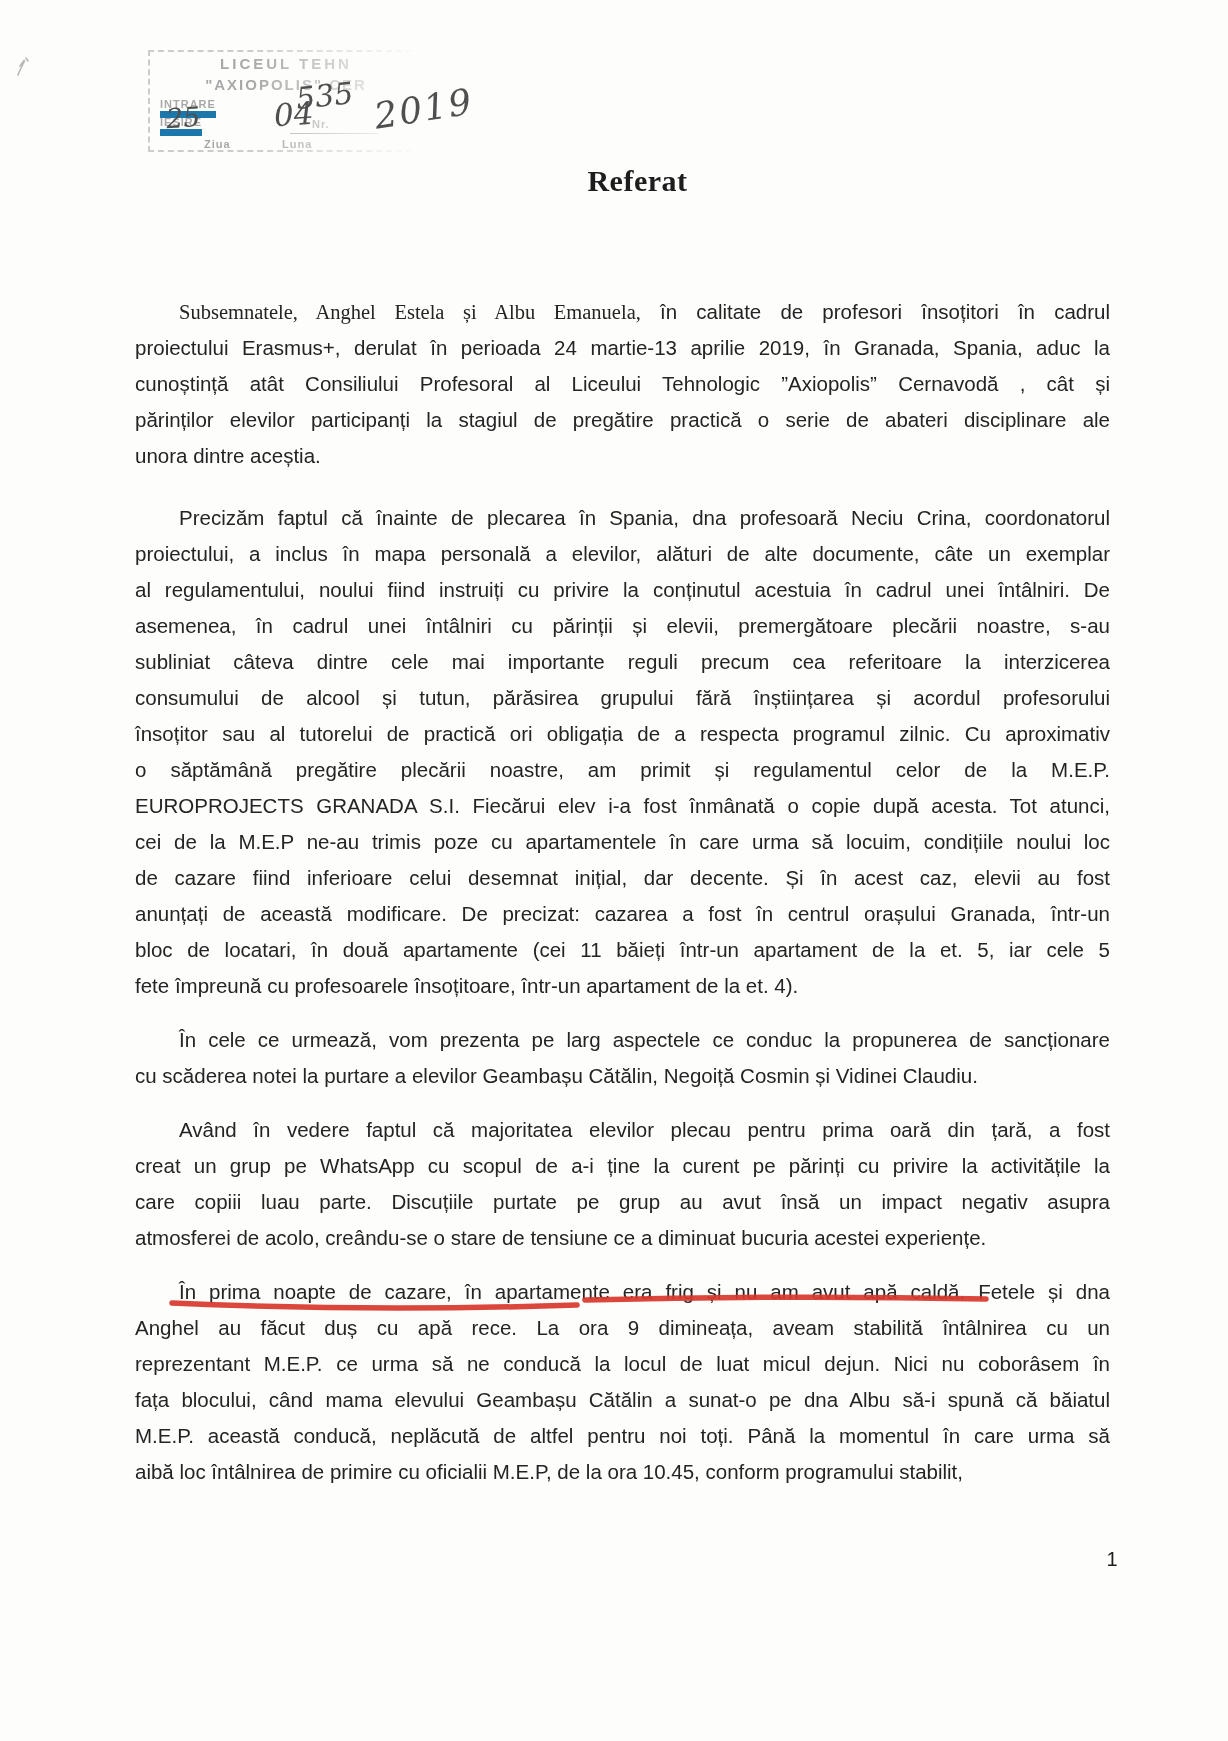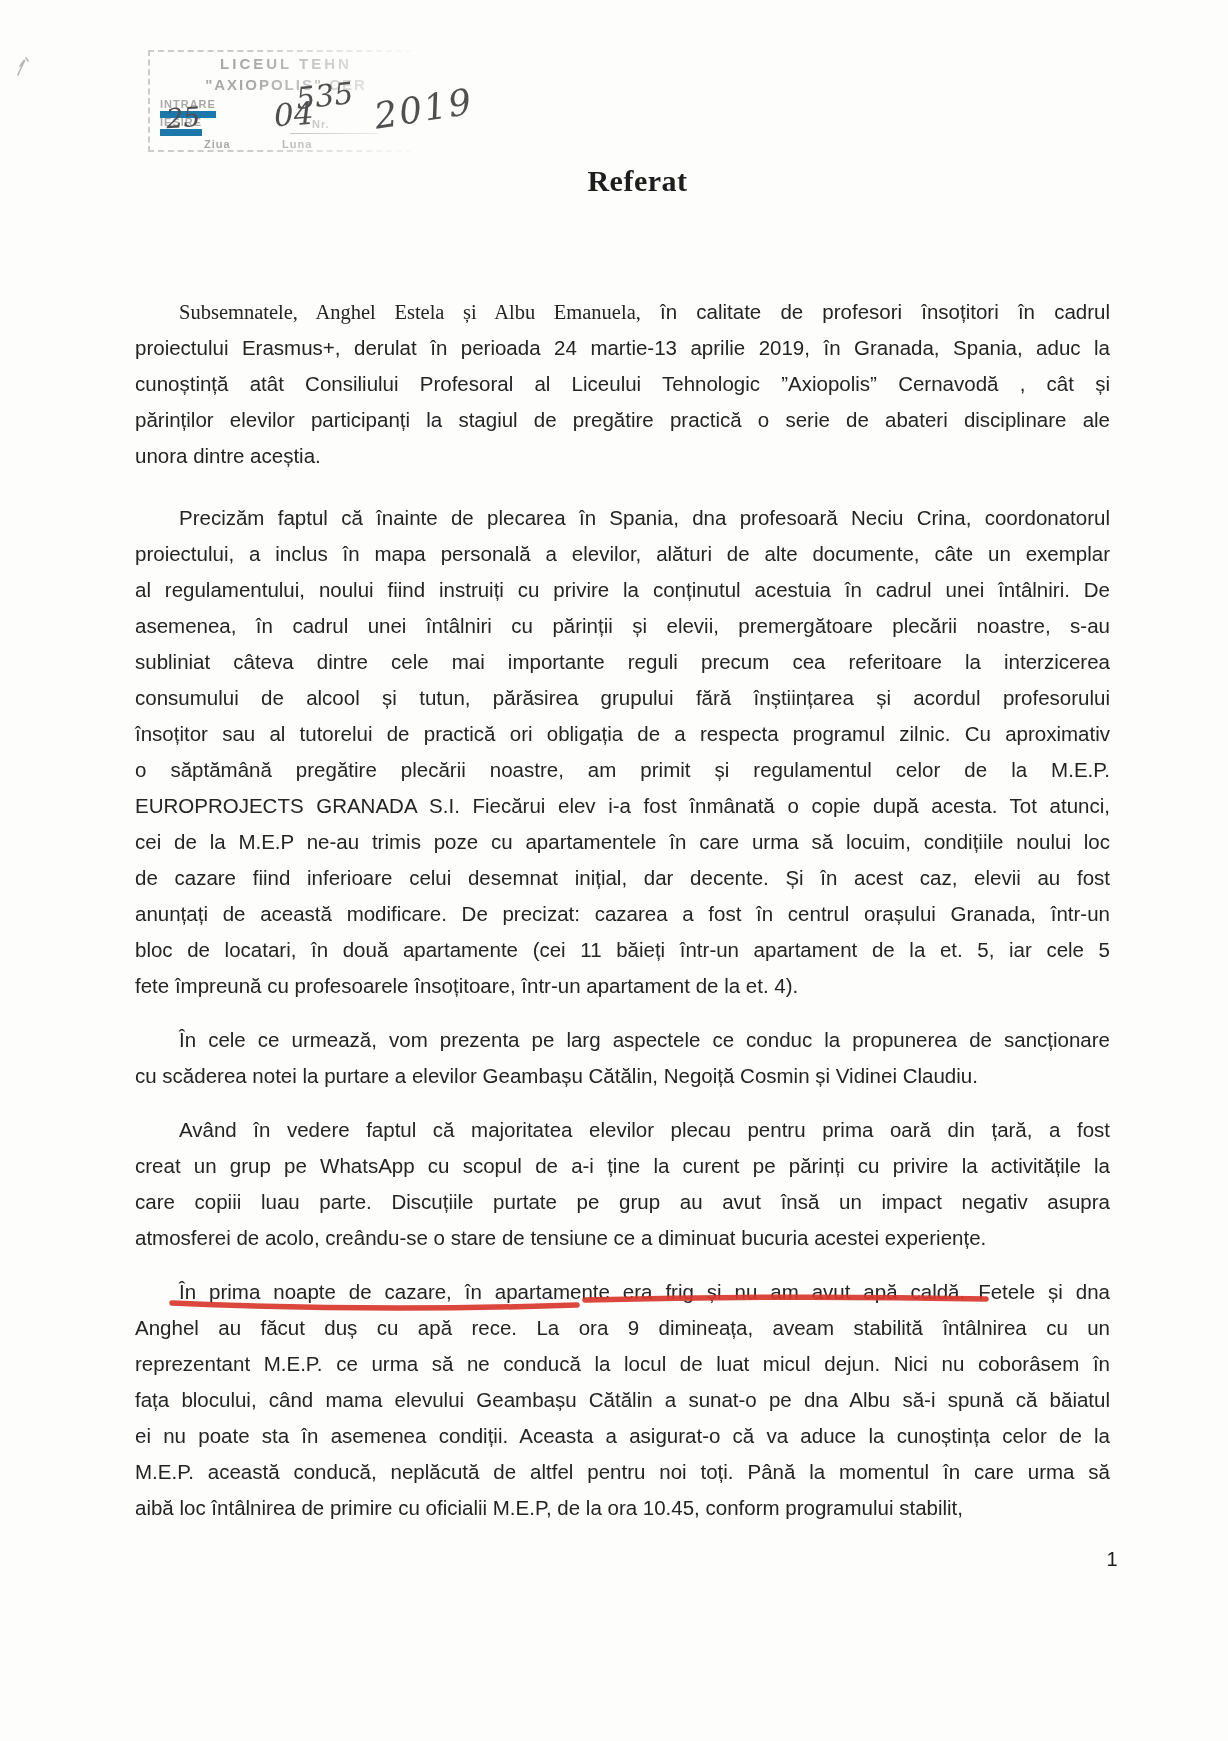--- a/index.html
+++ b/index.html
@@ -125,21 +125,20 @@
 
     <div class="ln indent ps">Având în vedere faptul că majoritatea elevilor plecau pentru prima oară din țară, a fost</div>
     <div class="ln">creat un grup pe WhatsApp cu scopul de a-i ține la curent pe părinți cu privire la activitățile la</div>
     <div class="ln">care copiii luau parte. Discuțiile purtate pe grup au avut însă un impact negativ asupra</div>
     <div class="ln last">atmosferei de acolo, creându-se o stare de tensiune ce a diminuat bucuria acestei experiențe.</div>
 
     <div class="ln indent ps">În prima noapte de cazare, în apartamente era frig și nu am avut apă caldă. Fetele și dna</div>
     <div class="ln">Anghel au făcut duș cu apă rece. La ora 9 dimineața, aveam stabilită întâlnirea cu un</div>
     <div class="ln">reprezentant M.E.P. ce urma să ne conducă la locul de luat micul dejun. Nici nu coborâsem în</div>
     <div class="ln">fața blocului, când mama elevului Geambașu Cătălin a sunat-o pe dna Albu să-i spună că băiatul</div>
-    <div class="ln">ei nu poate sta în asemenea condiții. Aceasta a asigurat-o că va aduce la cunoștința celor de la</div>
     <div class="ln">M.E.P. această conducă, neplăcută de altfel pentru noi toți. Până la momentul în care urma să</div>
     <div class="ln last">aibă loc întâlnirea de primire cu oficialii M.E.P, de la ora 10.45, conform programului stabilit,</div>
   </div>
 
   <svg class="overlay-svg" width="1228" height="1741">
     <path d="M172 1303 Q 370 1312 577 1305" stroke-width="5.5" fill="none" stroke-linecap="round" opacity="0.92" stroke="#d8372b"></path>
     <path d="M585 1300 Q 790 1295 986 1299" stroke-width="5.5" fill="none" stroke-linecap="round" opacity="0.92" stroke="#d8372b"></path>
   </svg>
 
   <div class="page-number">1</div>

